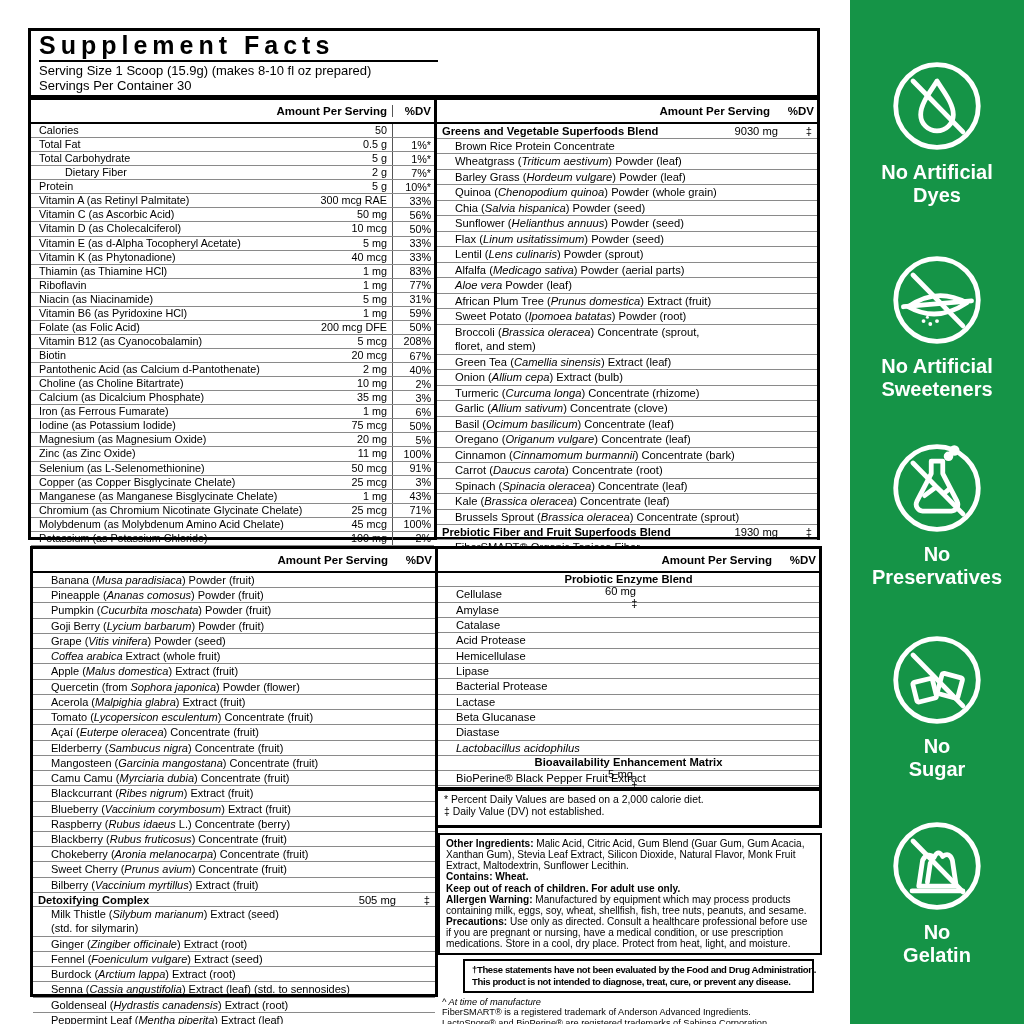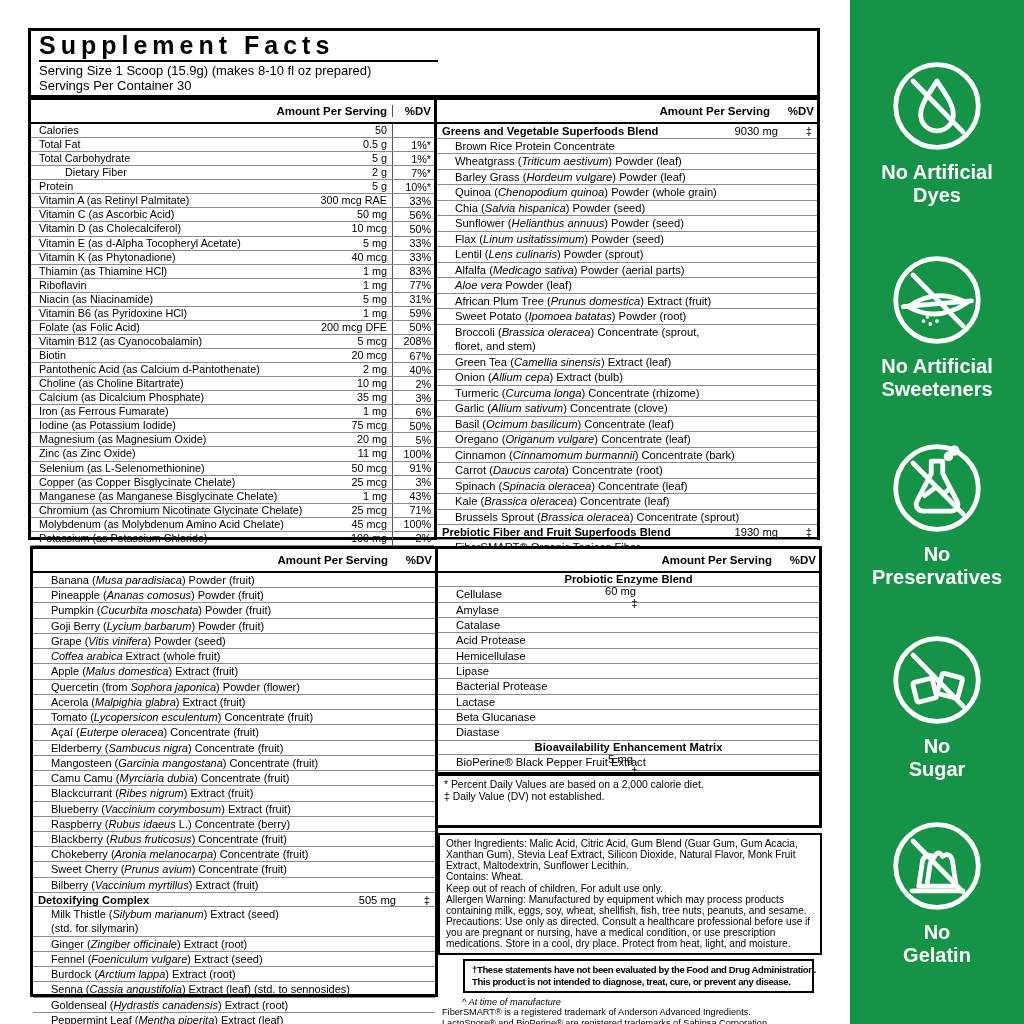--- a/index.html
+++ b/index.html
@@ -47,26 +47,26 @@
 
   
   .lower-right-stack { position:absolute; left:438px; top:546px; width:384px; }
   .lower-right-box { border:3px solid #000; border-left:none; height:282px; background:#fff; }
   .lower-right-box .brow { height:14.4px;flex-direction:column; }
   .lower-right-box .irow { line-height:14.35px; }
   .mid-bar { height:4px; background:#000; margin-top:1px; }
   .footnotes { padding:3px 6px 0 6px; font-size:10.4px; line-height:12.2px; }
 
   .oi-box { border:2px solid #000; margin-top:5px; padding:3px 6px; font-size:10.1px; line-height:11.15px; }
-  .oi-box b { font-weight:normal;text-align:right; }
+  .oi-box b { font-weight:bold;text-align:right; }
 
   .fda-box { border:2px solid #000; margin:4px 8px 0 25px; padding:3px 5px 3px 7px; font-weight:bold; font-size:9.5px; letter-spacing:-0.35px; line-height:12px; white-space:nowrap; }
 
   .fineprint { margin:4px 0 0 4px; font-size:9.2px; line-height:10.6px; }
-  .fineprint div:first-child { font-style:italic;margin-left:20px; }
+  .fineprint div:first-child { font-style:italic; }
 
   
   .sidebar { position:absolute; left:850px; top:0; width:174px; height:1024px; background:#159447; }
   .badge { position:absolute; left:0; width:174px; text-align:center; }
   .badge svg { width:96px; height:96px; display:block; margin:0 auto; }
   .badge .blabel { margin-top:7px; color:#fff; font-weight:bold; font-size:20px; line-height:22.5px; }
   .icon-stroke { stroke:#fff; stroke-width:5; fill:none; stroke-linecap:round; stroke-linejoin:round; }
 </style>
 </head>
 <body>
@@ -350,20 +350,21 @@
           <div class="irow">Cellulase</div>
           <div class="irow">Amylase</div>
           <div class="irow">Catalase</div>
           <div class="irow">Acid Protease</div>
           <div class="irow">Hemicellulase</div>
           <div class="irow">Lipase</div>
           <div class="irow">Bacterial Protease</div>
           <div class="irow">Lactase</div>
           <div class="irow">Beta Glucanase</div>
           <div class="irow">Diastase</div>
+          <div class="irow"><i>Lactobacillus acidophilus</i></div>
           <div class="brow">
             <span class="bn">Bioavailability Enhancement Matrix</span>
             <span class="ba">5 mg</span>
             <span class="bd">‡</span>
           </div>
           <div class="irow">BioPerine® Black Pepper Fruit Extract</div>
         </div>
       <div class="mid-bar"></div>
       <div class="footnotes">
           <div>* Percent Daily Values are based on a 2,000 calorie diet.</div>

